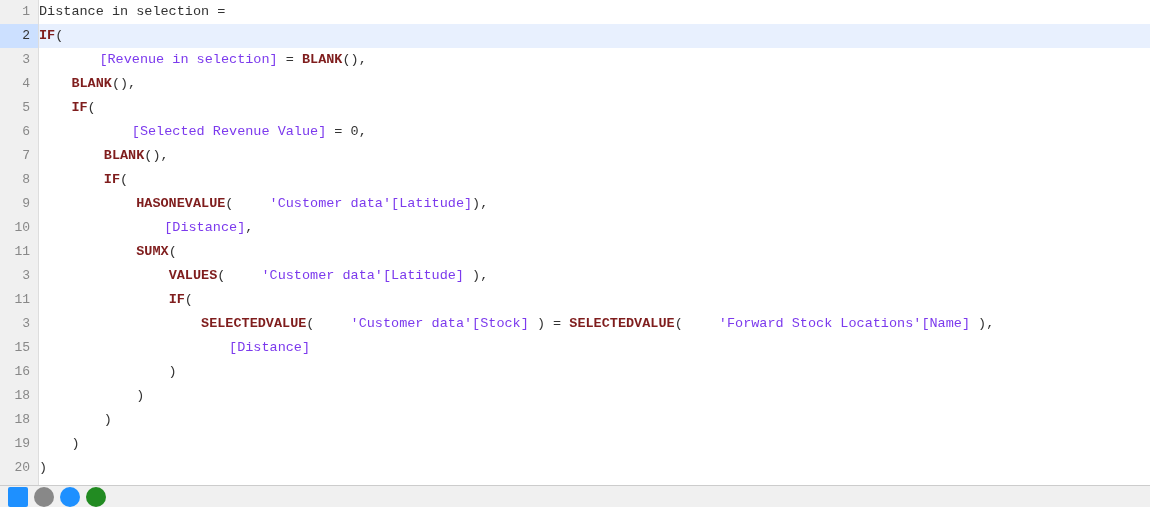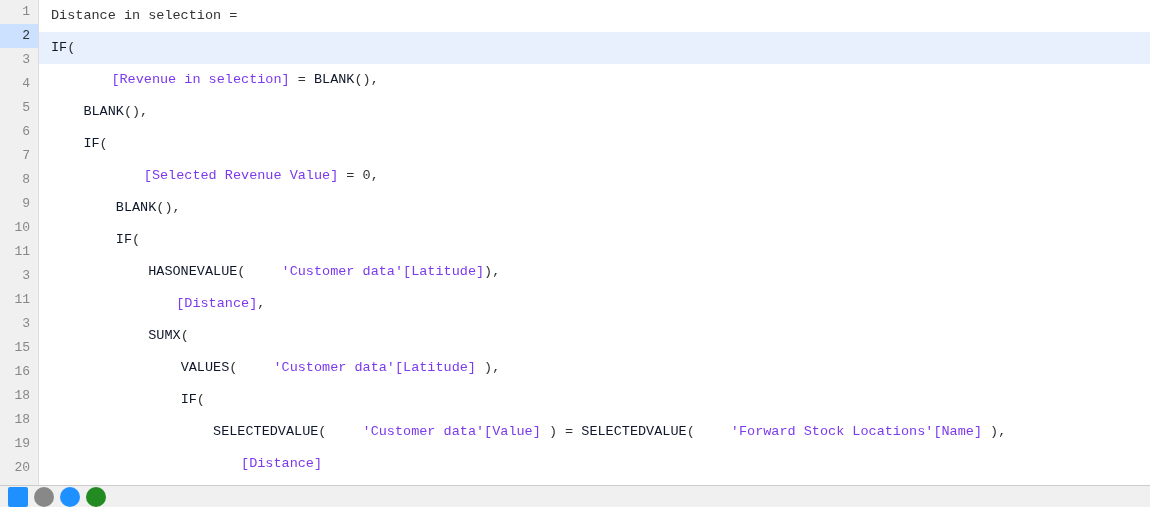--- a/index.html
+++ b/index.html
@@ -58,35 +58,34 @@
     }
 
     .code-content {
       flex: 1;
       padding: 0;
       overflow-x: auto;
       overflow-y: hidden;
     }
 
     .code-line {
-      height: 32px;
+      height: 24px;
       line-height: 24px;
-      padding-left: 12px;
       white-space: pre;
       display: flex;
       align-items: center;
     }
 
     .code-line.active-line {
       background: #e8f0fe;
     }
 
     .kw {
-      color: #0f172a;
-      font-weight: normal;
+      color: #7f1d1d;
+      font-weight: bold;
     }
 
     .field {
       color: #7c3aed;
       margin-left: 28px;
     }
 
     .plain {
       color: #333333;
     }
@@ -150,21 +149,21 @@
         <div class="code-line"><span class="plain">    </span><span class="kw">BLANK</span><span class="plain">(),</span></div>
         <div class="code-line"><span class="plain">    </span><span class="kw">IF</span><span class="plain">(</span></div>
         <div class="code-line"><span class="plain">        </span><span class="field">[Selected Revenue Value]</span><span class="plain"> = 0,</span></div>
         <div class="code-line"><span class="plain">        </span><span class="kw">BLANK</span><span class="plain">(),</span></div>
         <div class="code-line"><span class="plain">        </span><span class="kw">IF</span><span class="plain">(</span></div>
         <div class="code-line"><span class="plain">            </span><span class="kw">HASONEVALUE</span><span class="plain">( </span><span class="field">'Customer data'[Latitude]</span><span class="plain">),</span></div>
         <div class="code-line"><span class="plain">            </span><span class="field">[Distance]</span><span class="plain">,</span></div>
         <div class="code-line"><span class="plain">            </span><span class="kw">SUMX</span><span class="plain">(</span></div>
         <div class="code-line"><span class="plain">                </span><span class="kw">VALUES</span><span class="plain">( </span><span class="field">'Customer data'[Latitude]</span><span class="plain"> ),</span></div>
         <div class="code-line"><span class="plain">                </span><span class="kw">IF</span><span class="plain">(</span></div>
-        <div class="code-line"><span class="plain">                    </span><span class="kw">SELECTEDVALUE</span><span class="plain">( </span><span class="field">'Customer data'[Value]</span><span class="plain"> ) = </span><span class="kw">SELECTEDVALUE</span><span class="plain">( </span><span class="field">'Forward Stock Locations'[Name]</span><span class="plain"> ),</span></div>
+        <div class="code-line"><span class="plain">                    </span><span class="kw">SELECTEDVALUE</span><span class="plain">( </span><span class="field">'Customer data'[Stock]</span><span class="plain"> ) = </span><span class="kw">SELECTEDVALUE</span><span class="plain">( </span><span class="field">'Forward Stock Locations'[Name]</span><span class="plain"> ),</span></div>
         <div class="code-line"><span class="plain">                    </span><span class="field">[Distance]</span></div>
         <div class="code-line"><span class="plain">                )</span></div>
         <div class="code-line"><span class="plain">            )</span></div>
         <div class="code-line"><span class="plain">        )</span></div>
         <div class="code-line"><span class="plain">    )</span></div>
         <div class="code-line"><span class="plain">)</span></div>
       </div>
   </div>
   <div class="bottom-bar">
     <div class="bottom-icon"></div>

